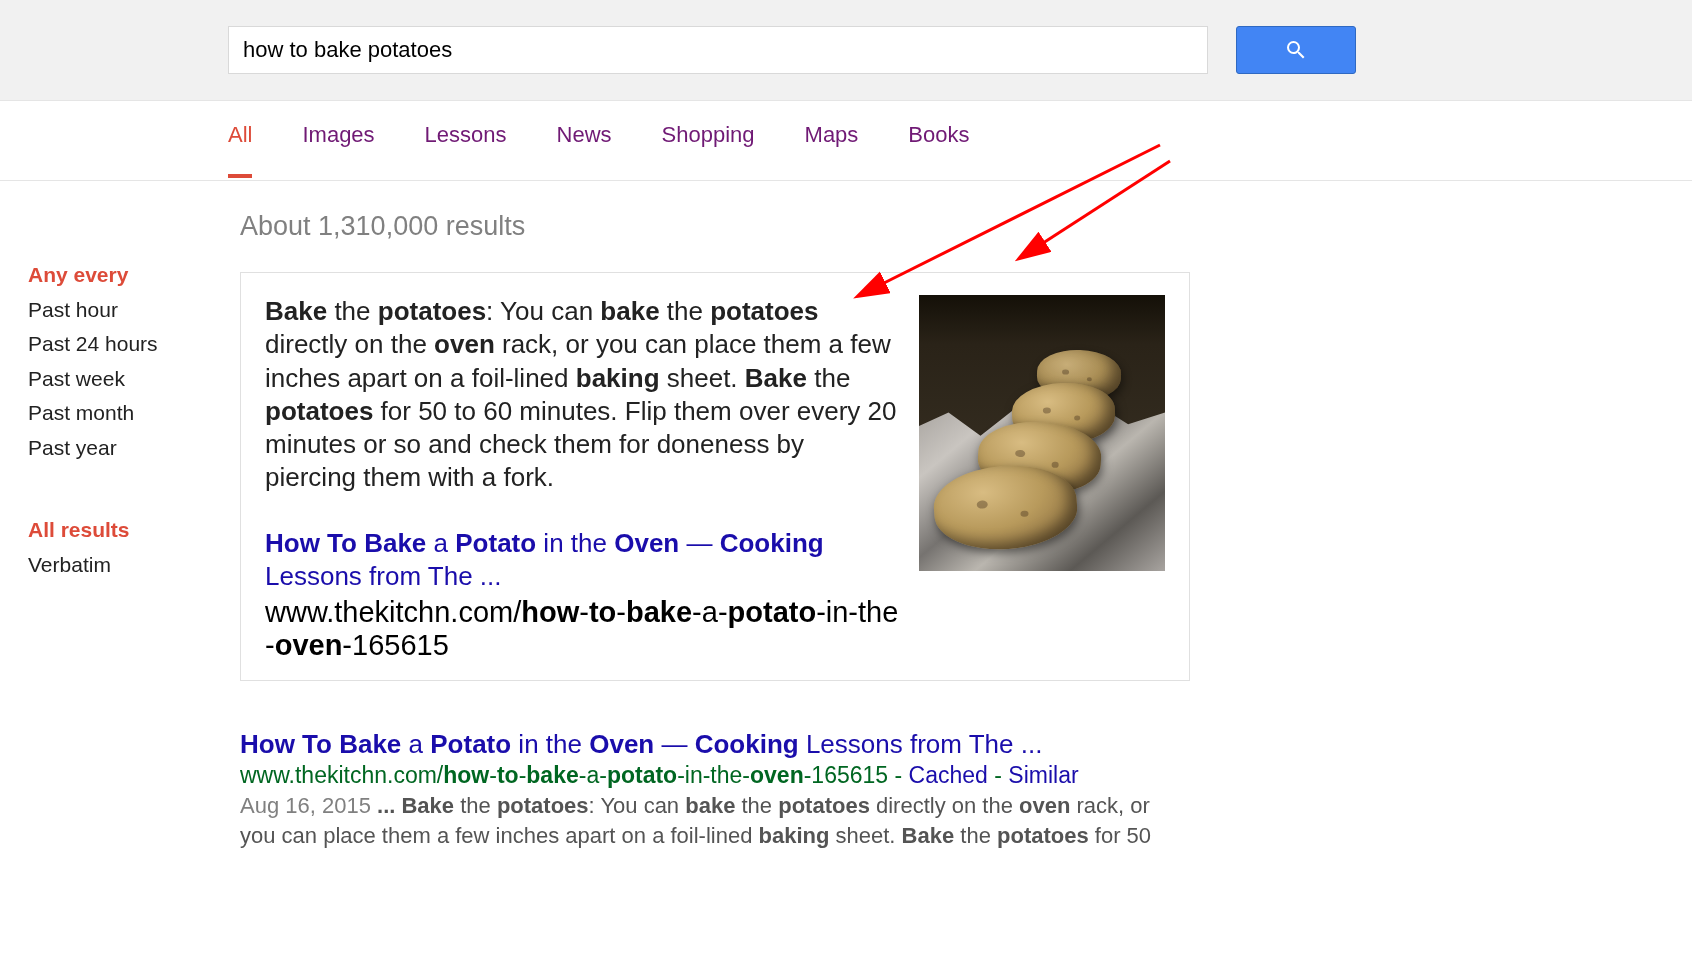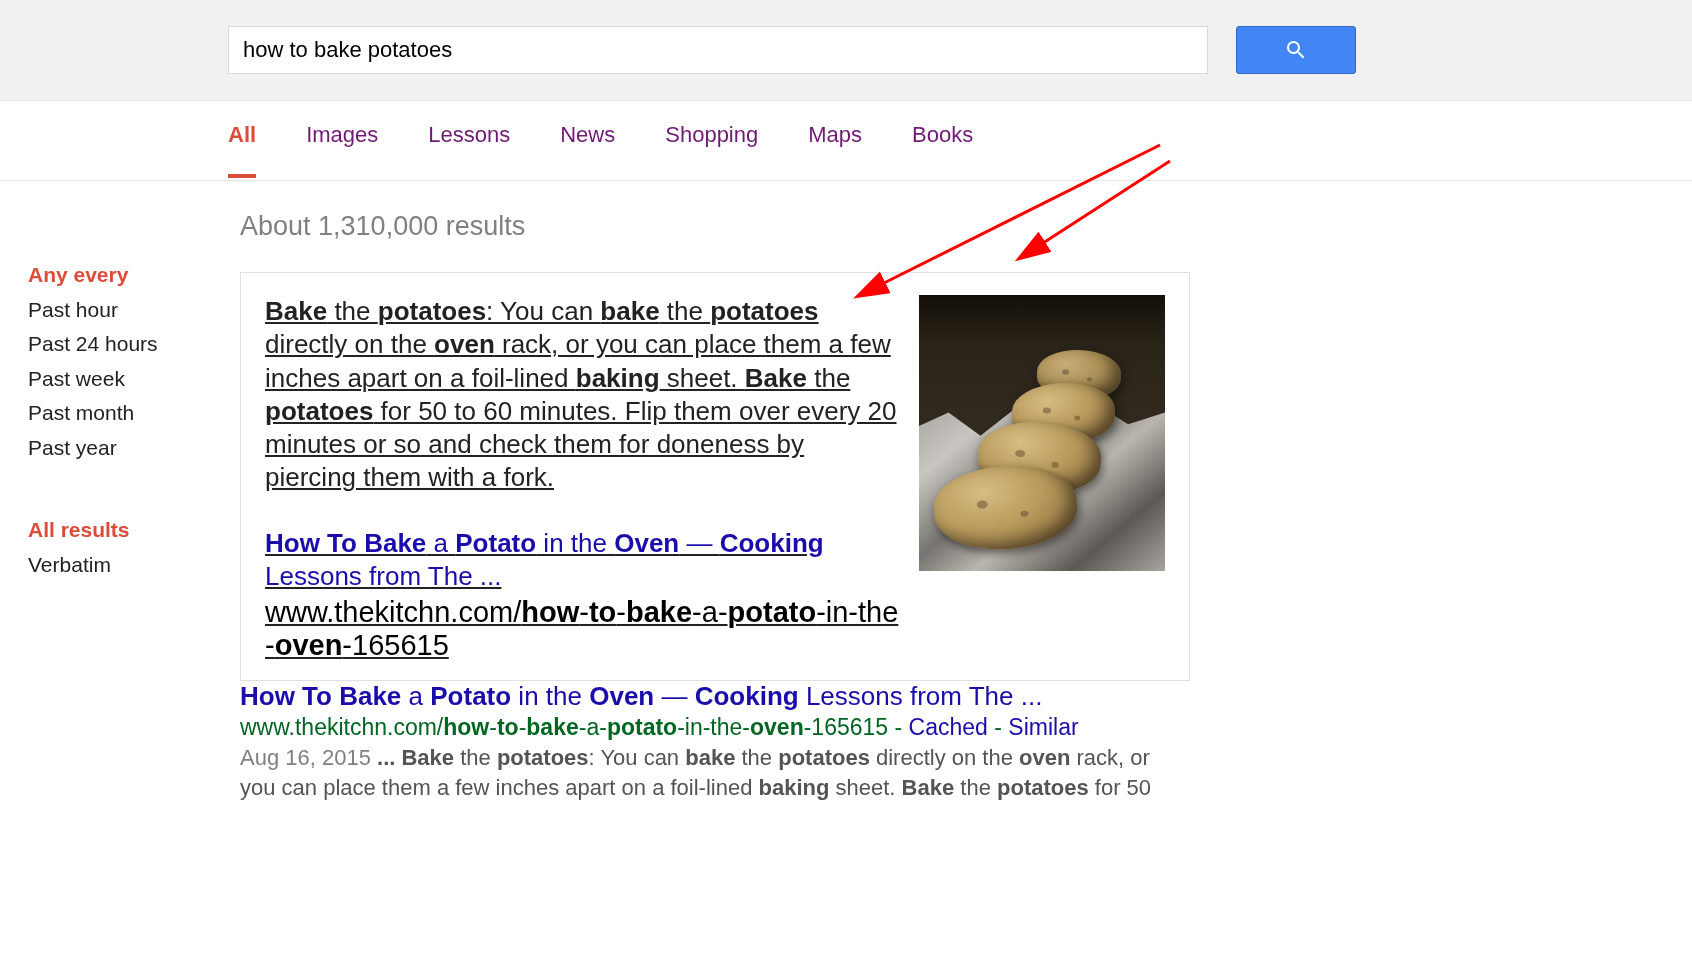--- a/index.html
+++ b/index.html
@@ -57,21 +57,21 @@
     .tab {
       font-size: 22px;
       color: #701a75;
       cursor: pointer;
       padding-bottom: 26px;
       border-bottom: 4px solid transparent;
       font-weight: 400;
     }
     .tab.active {
       color: #dd4b39;
-      font-weight: 700;
+      font-weight: 400;
       border-bottom: 4px solid #dd4b39;
     }
     
     .main {
       display: flex;
       padding-top: 30px;
       position: relative;
     }
     
     .sidebar {
@@ -99,23 +99,23 @@
     }
     .result-stats {
       color: #808080;
       font-size: 27px;
       margin-bottom: 30px;
     }
     
     .featured-box {
       border: 1px solid #e0e0e0;
       padding: 22px 24px 18px 24px;
+      margin-bottom: 48px;
       display: flex;
       gap: 20px;
-      text-decoration: underline;
     }
     .featured-text-col { flex: 1; }
     .featured-snippet {
       font-size: 26px;
       line-height: 1.28;
       color: #222;
       margin-bottom: 32px;
     }
     .featured-title {
       font-size: 26px;

